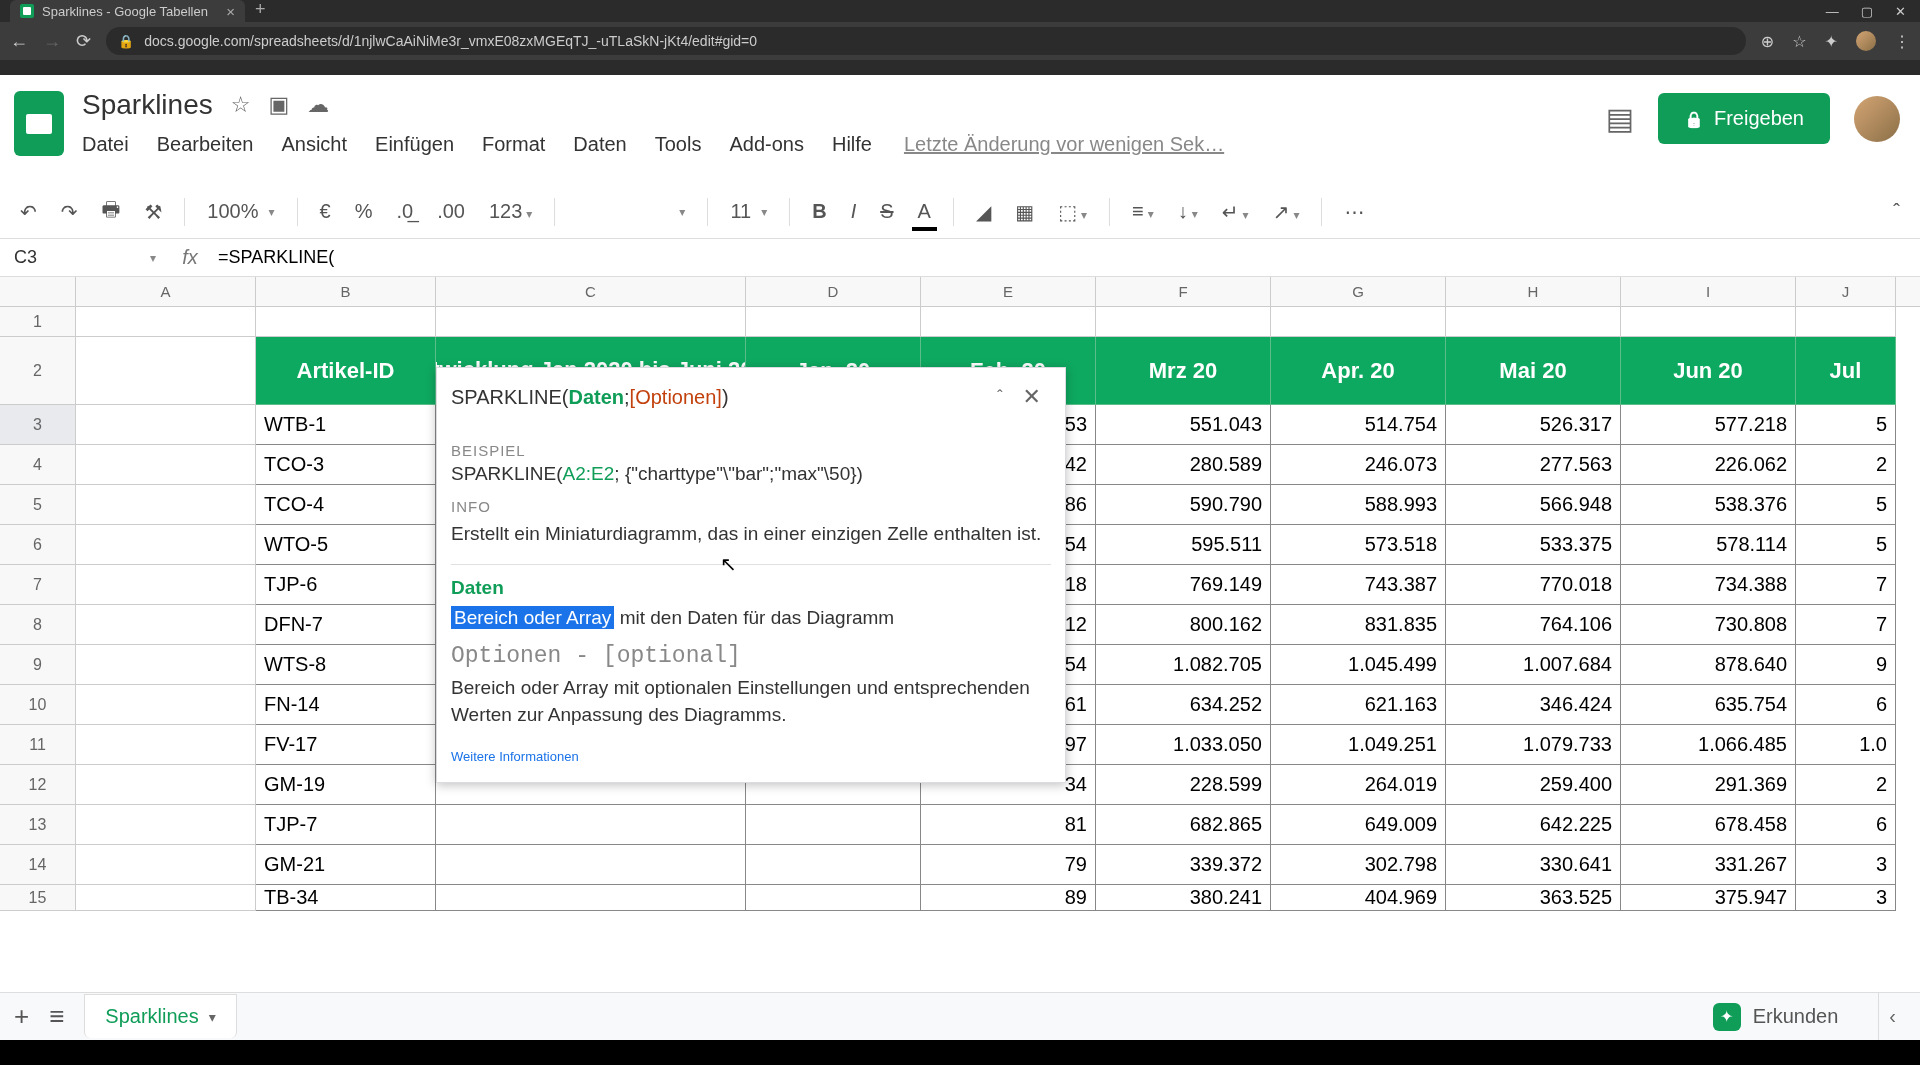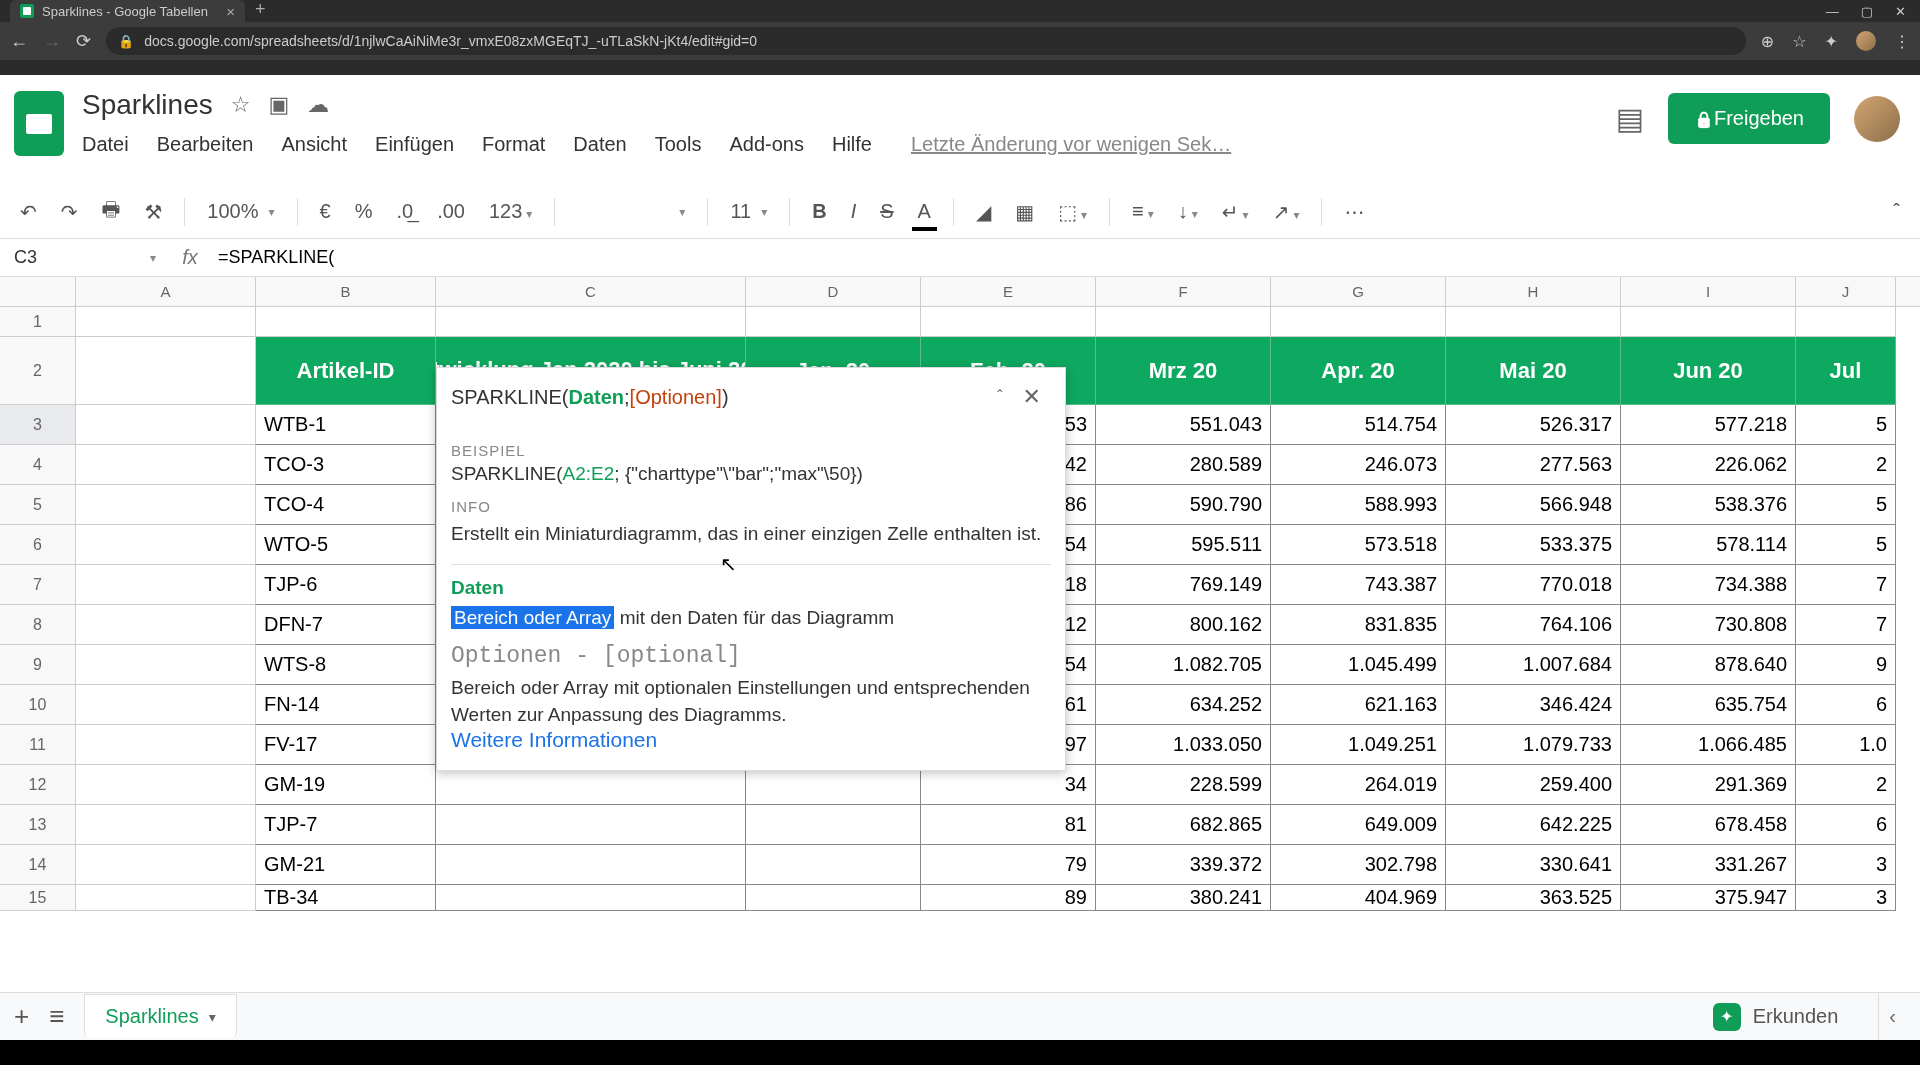--- a/index.html
+++ b/index.html
@@ -26,24 +26,24 @@
 .sheets-app { background: #fff; height: calc(1080px - 75px - 15px); display:flex; flex-direction:column; position:relative;}
 .blackbar-bottom { position:absolute; bottom:0; left:0; right:0; height:25px; background:#000;}
 .sheets-header { display: flex; padding: 10px 20px 0 14px; align-items: flex-start; height: 110px; }
 .sheets-logo { width: 50px; height: 65px; background: #0f9d58; border-radius: 6px; margin-right: 18px; display:flex; align-items:center; justify-content:center; margin-top:6px;}
 .sheets-logo::after { content:''; width:26px; height:20px; background:#fff; border-radius:2px; }
 .doc-area { flex: 1; }
 .doc-title-row { display: flex; align-items: center; gap: 18px; height: 40px; }
 .doc-title { font-size: 28px; color: #333; }
 .title-icon { color: #666; font-size: 22px; }
 .menu-row { display: flex; gap: 28px; margin-top: 8px; font-size: 20px; color: #333; }
-.menu-row .status { color: #888; text-decoration: underline; margin-left: 11px; }
+.menu-row .status { color: #888; text-decoration: underline; margin-left: 4px; }
 .header-right { display: flex; align-items: center; gap: 24px; margin-top:8px;}
 .comment-icon { color: #666; font-size: 30px; }
-.share-btn { background: #0f9d58; color: #fff; padding: 14px 26px; border-radius: 6px; font-size: 20px; font-weight: 500; display: flex; align-items: center; }
+.share-btn { background: #0f9d58; color: #fff; padding: 14px 26px; border-radius: 6px; font-size: 20px; font-weight: 500; display: flex; align-items: center; gap: 10px; }
 .lock-icon::before { content: '🔒'; filter: grayscale(1) brightness(3); font-size:16px;}
 .avatar-large { width: 46px; height: 46px; border-radius: 50%; background: linear-gradient(135deg,#d4a574,#8b6f47); }
 
 
 .toolbar { height: 54px; border-bottom: 1px solid #ddd; display: flex; align-items: center; padding: 0 14px; gap: 12px; color: #555; font-size: 20px; }
 .tb-sep { width: 1px; height: 28px; background: #ddd; margin: 0 4px; }
 .tb-item { padding: 4px 6px; cursor: pointer; }
 .tb-select { display:flex; align-items:center; gap:6px; }
 .tb-dd::after { content:'▾'; font-size:12px; color:#888; margin-left:4px;}
 .tb-font-select { width: 120px; border-bottom: none; display:flex; justify-content:flex-end;}
@@ -110,21 +110,21 @@
 .fp-close { color: #666; font-size: 22px; padding: 4px 10px; cursor:pointer;}
 .fp-body { padding: 10px 14px 18px; }
 .fp-label { color: #888; font-size: 15px; letter-spacing: 1px; margin-top: 6px; }
 .fp-example { font-family: 'Courier New', monospace; font-size: 19px; margin-top: 4px; }
 .fp-example .rng { color: #0f9d58; }
 .fp-info { margin-top: 6px; line-height: 1.4; }
 .fp-sep { border-top: 1px solid #e0e0e0; margin: 16px 0 12px; }
 .fp-param-title { color: #0f9d58; font-weight: bold; font-size: 19px; }
 .fp-highlight { background: #1a73e8; color: #fff; padding: 1px 3px; margin-top: 12px; }
 .fp-opt-title { font-family: 'Courier New', monospace; color: #888; font-size: 23px; margin-top: 12px; }
-.fp-link { color: #1a73e8; margin-top: 0; display: block; font-size: 21px;}
+.fp-link { color: #1a73e8; margin-top: 21px; display: block; font-size: 13px;}
 
 
 .mouse-cursor { position:absolute; left:720px; top:552px; font-size:20px; z-index:200; pointer-events:none;}
 
 
 .hscroll { position:absolute; left:76px; right:0; bottom:40px; height:14px; background:#f1f1f1; border-top:1px solid #ddd;}
 .hscroll-thumb { position:absolute; left:6px; width:320px; height:10px; top:2px; background:#c1c1c1; border-radius:5px;}
 .hscroll-arrows { position:absolute; right:4px; top:0; display:flex; gap:8px; color:#888; font-size:12px; padding-top:1px;}
 
 

